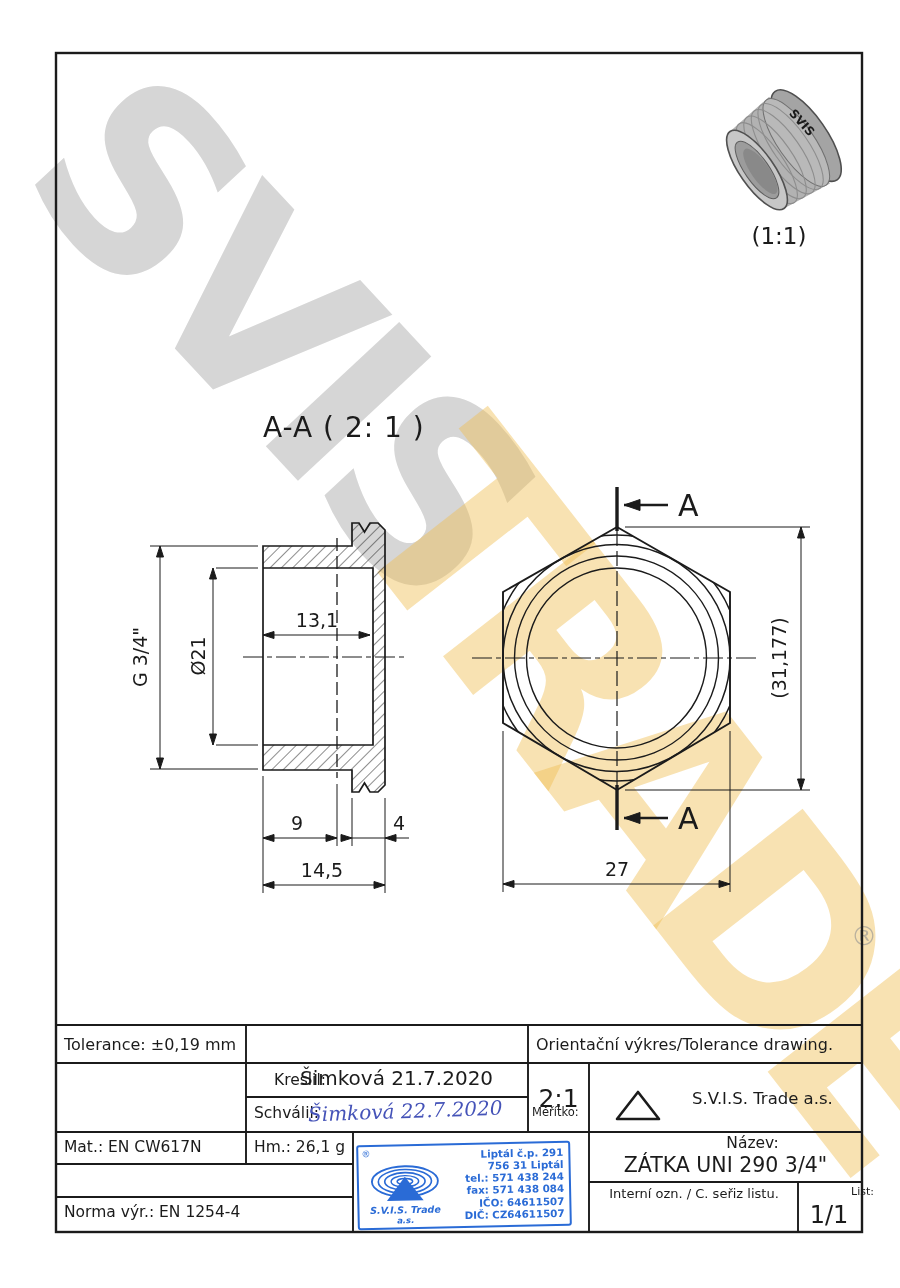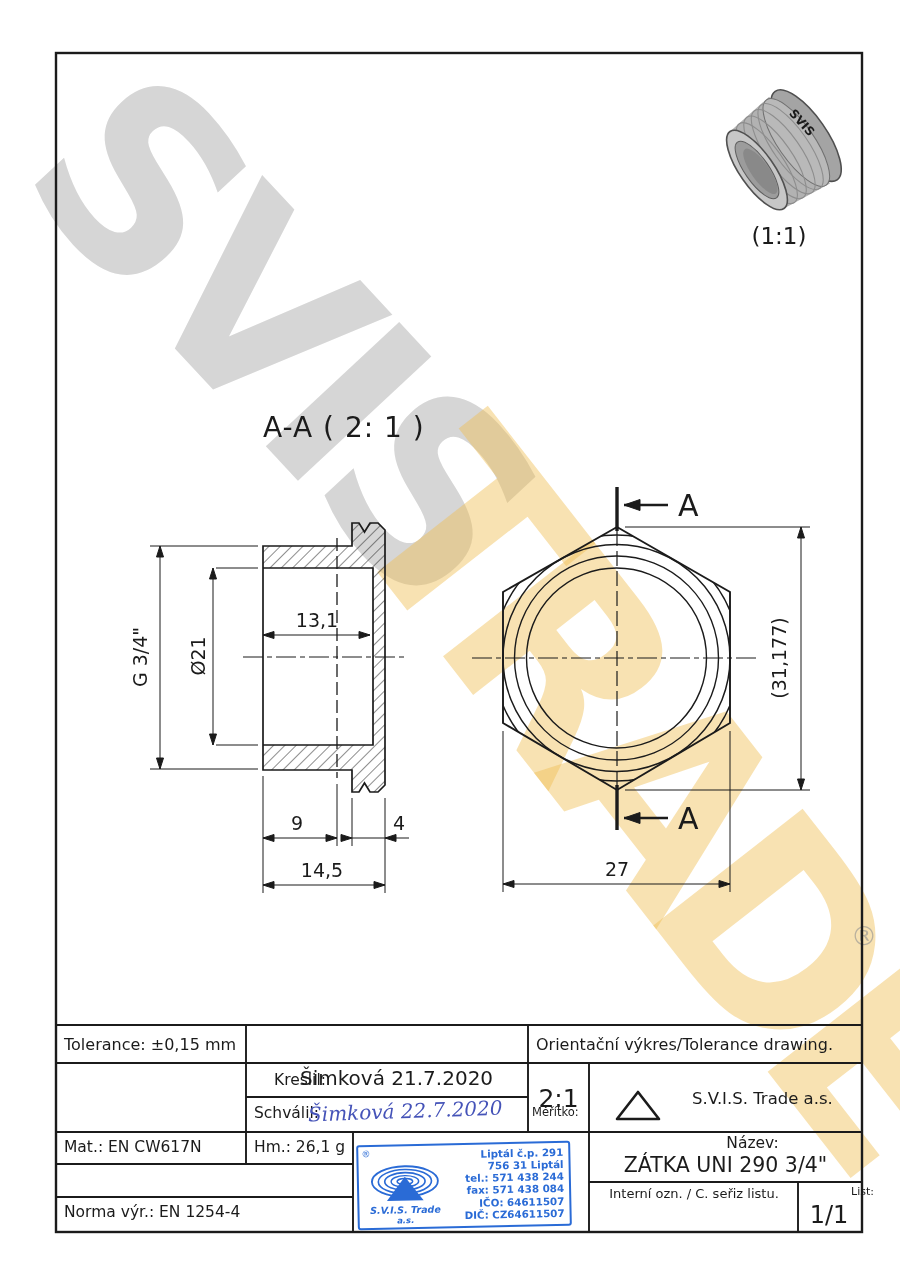--- a/index.html
+++ b/index.html
@@ -166,21 +166,21 @@
     <g transform="translate(638,1100)">
       <ellipse cx="0" cy="-2" rx="36" ry="16.5" fill="none" stroke-width="2.4"></ellipse>
       <ellipse cx="0" cy="-2" rx="29" ry="13" fill="none" stroke-width="2.2"></ellipse>
       <ellipse cx="0" cy="-2" rx="22" ry="9.5" fill="none" stroke-width="2.2"></ellipse>
       <ellipse cx="0" cy="-2" rx="15" ry="6.3" fill="none" stroke-width="2"></ellipse>
       <ellipse cx="0" cy="-2" rx="8.5" ry="3.2" fill="none" stroke-width="2"></ellipse>
       <path class="ln" d="M-21,19 L0,-8 L21,19 Z" fill="#ffffff" stroke-width="2.6" stroke-linejoin="round"></path>
     </g>
   </svg>
 
-  <div class="tb" style="left:64px;top:1035px;font-size:16px;">Tolerance: ±0,15 mm</div>
+  <div class="tb" style="left:64px;top:1035px;font-size:16px;">Tolerance: ±0,19 mm</div>
   <div class="tb" style="left:536px;top:1035px;font-size:16px;">Orientační výkres/Tolerance drawing.</div>
 
   <div class="tb" style="left:254px;top:1071px;font-size:15.5px;margin-left:20px;">Kreslil:</div>
   <div class="tb" style="left:300px;top:1066px;font-size:20px;">Šimková 21.7.2020</div>
   <div class="tb" style="left:254px;top:1104px;font-size:15.5px;">Schválil:</div>
   <div class="sig" style="left:308px;top:1099px;">Šimková 22.7.2020</div>
 
   <div class="tb" style="left:532px;top:1065px;font-size:11.5px;margin-top:40px;">Měřítko:</div>
   <div class="tb ctr" style="left:528px;top:1084px;width:61px;font-size:25px;">2:1</div>
   <div class="tb" style="left:692px;top:1089px;font-size:16.5px;">S.V.I.S. Trade a.s.</div>

